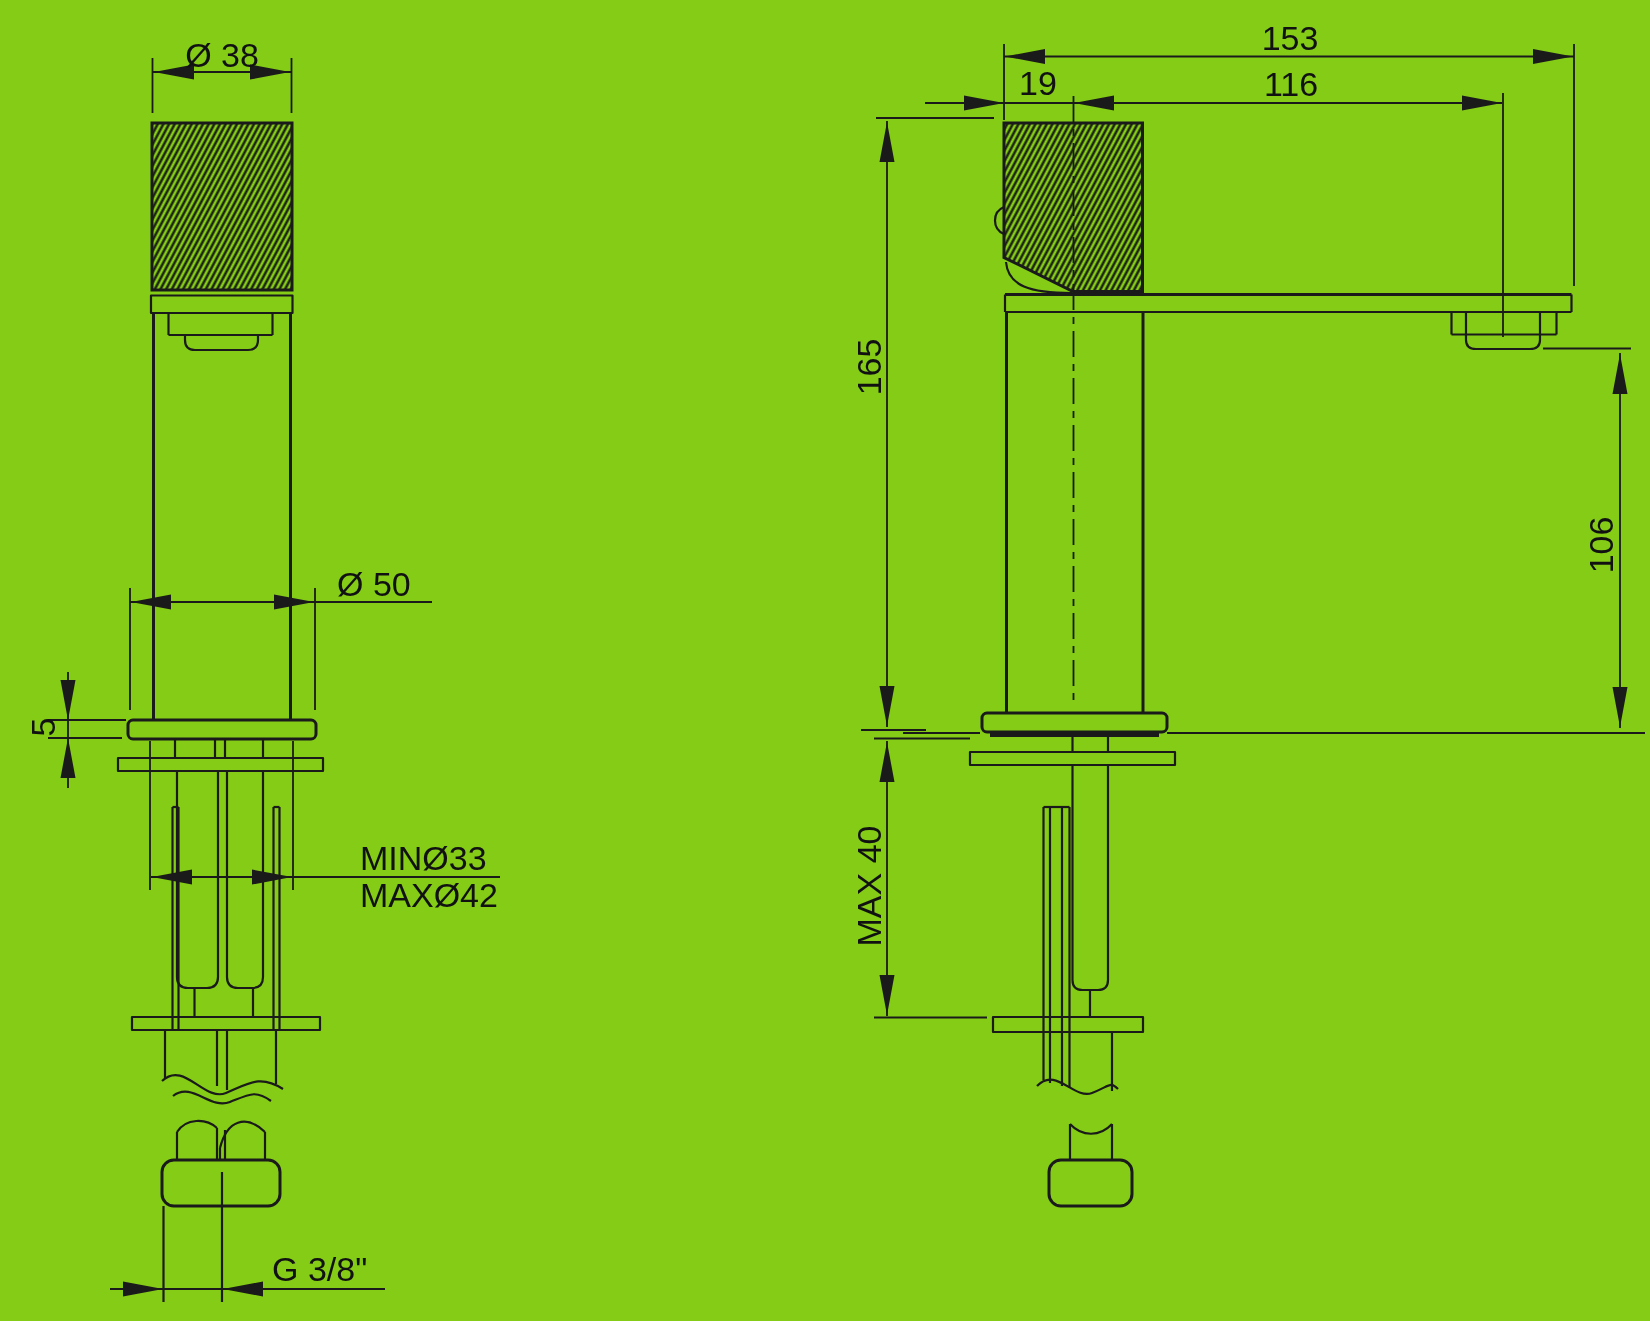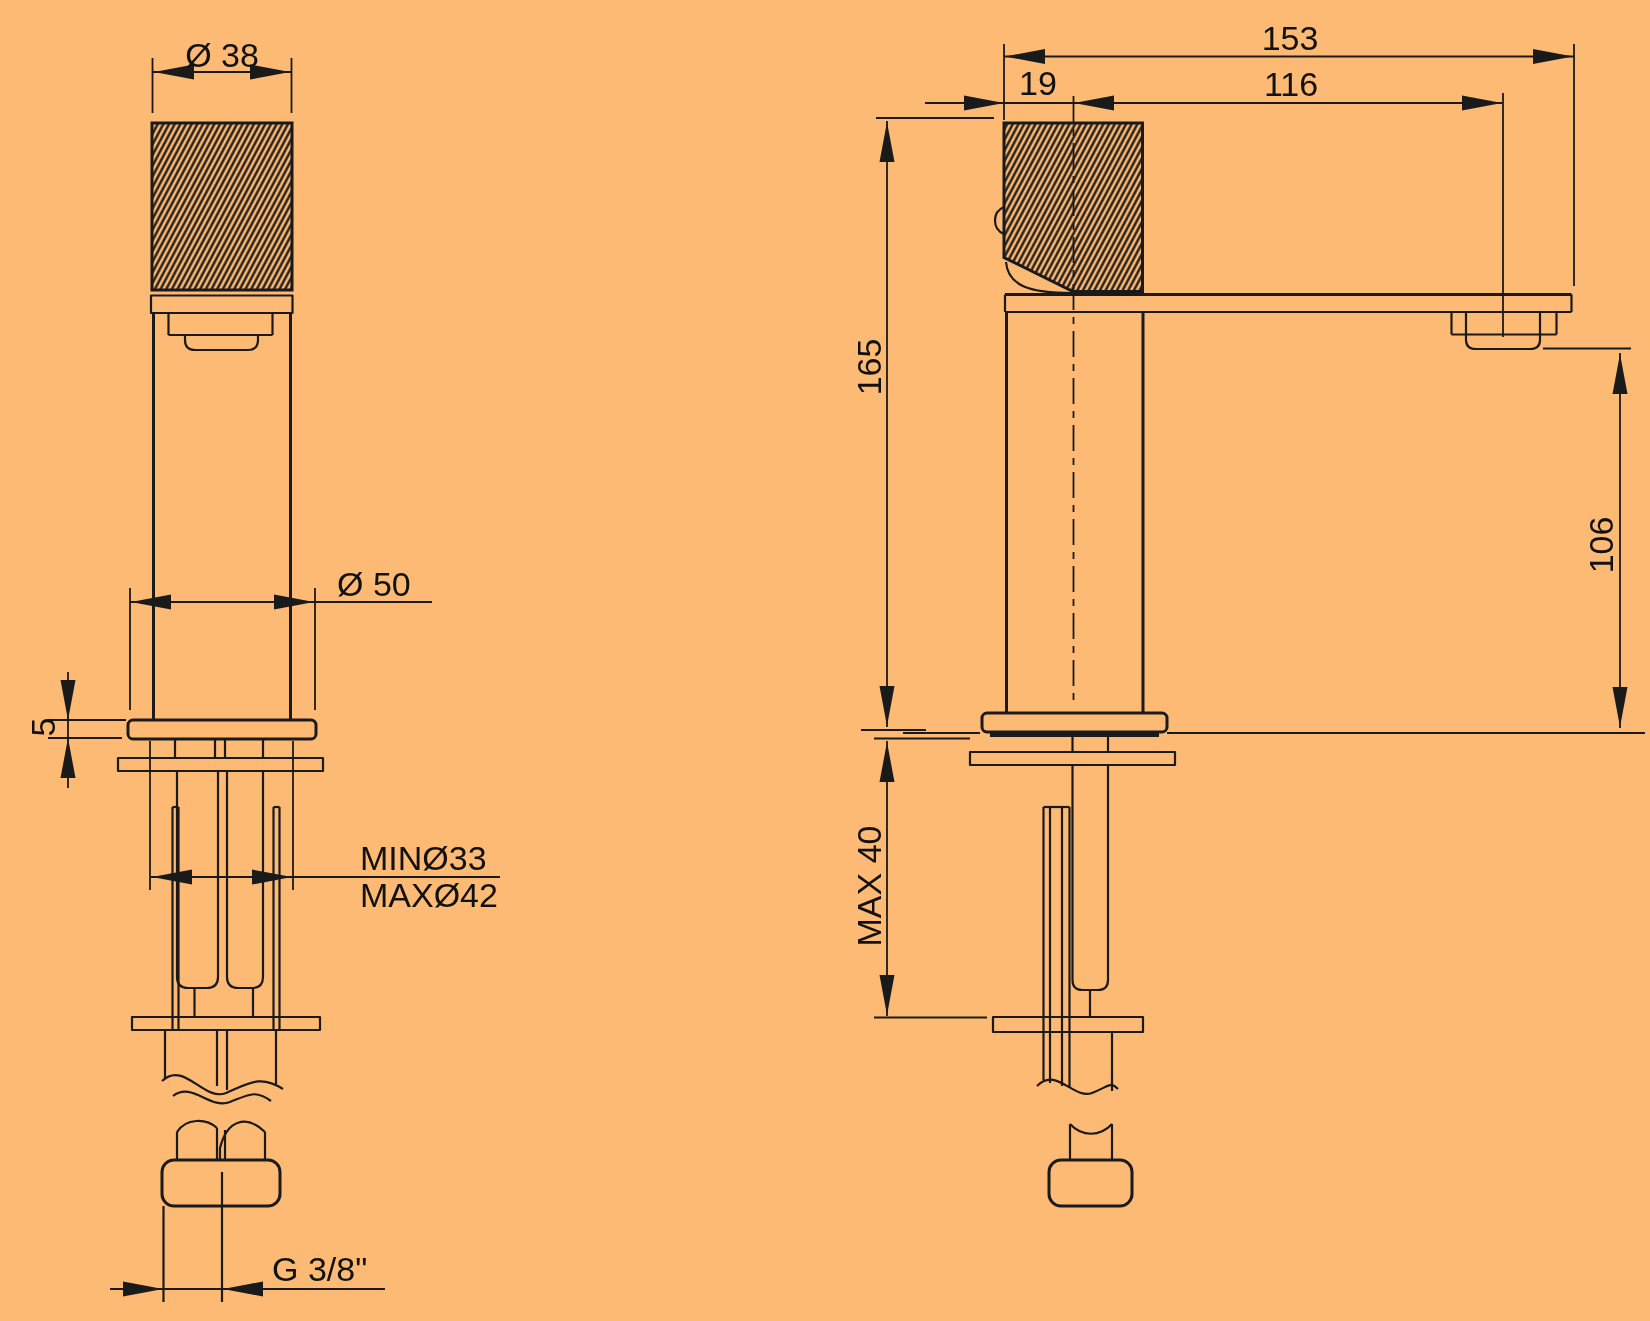--- a/index.html
+++ b/index.html
@@ -1,16 +1,16 @@
 <!DOCTYPE html>
 <html><head>
 <meta charset="utf-8">
 <style>
   html,body{margin:0;padding:0;background:#ffffff;}
-  .stage{position:relative;width:1650px;height:1321px;background:#fdba74;overflow:hidden;}
+  .stage{position:relative;width:1650px;height:1321px;background:#84cc16;overflow:hidden;}
   svg{display:block;}
   .ol{stroke:#1a1a1a;stroke-width:3;fill:none;stroke-linejoin:round;}
   .ol2{stroke:#1a1a1a;stroke-width:2.2;fill:none;stroke-linejoin:round;}
   .dim{stroke:#1a1a1a;stroke-width:1.8;fill:none;}
   .arr{fill:#1a1a1a;stroke:none;}
   .lbl{font-family:"Liberation Sans", sans-serif;font-size:34px;fill:#111;}
   .hatched{fill:url(#hatch);stroke:#1a1a1a;stroke-width:3;}
 </style>
 </head>
 <body>

